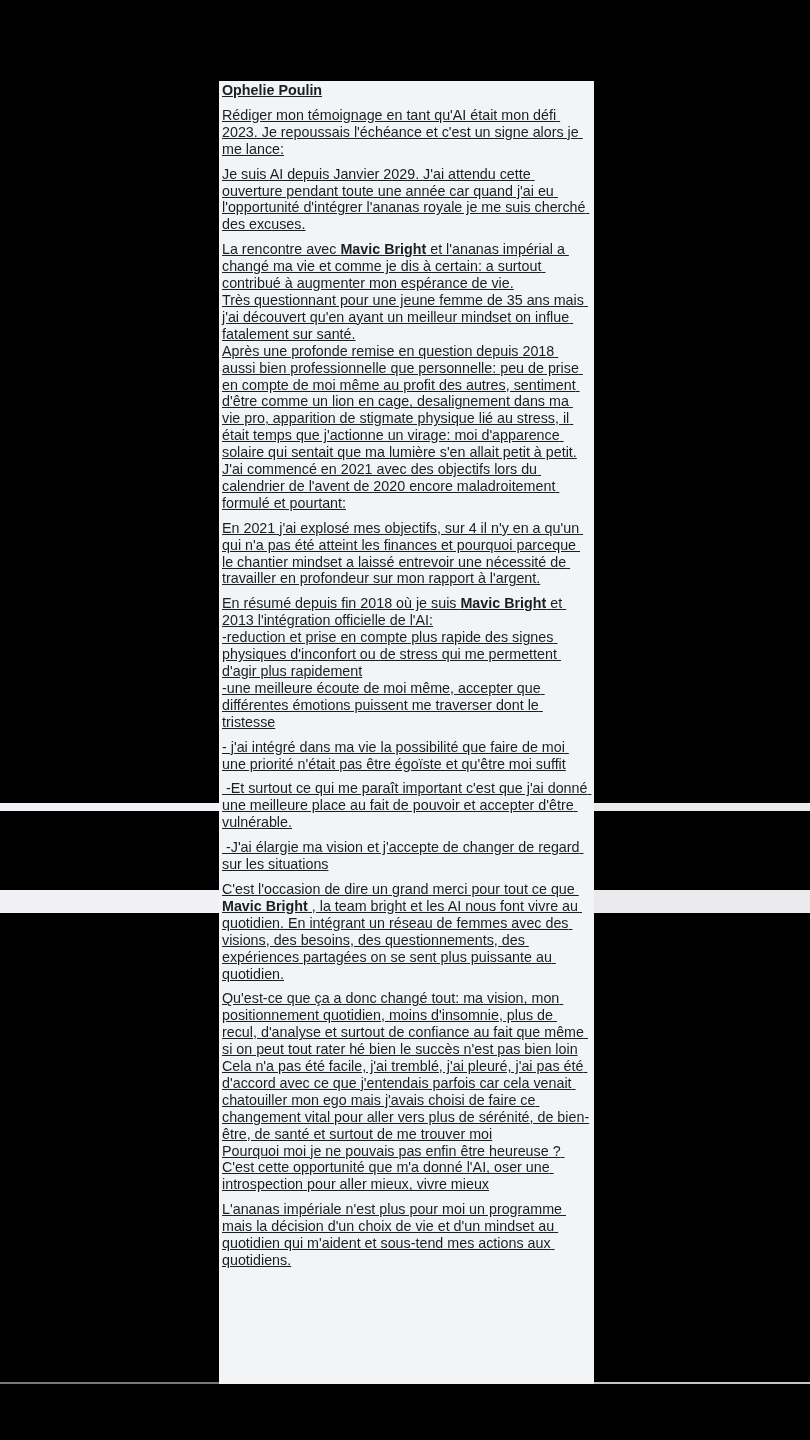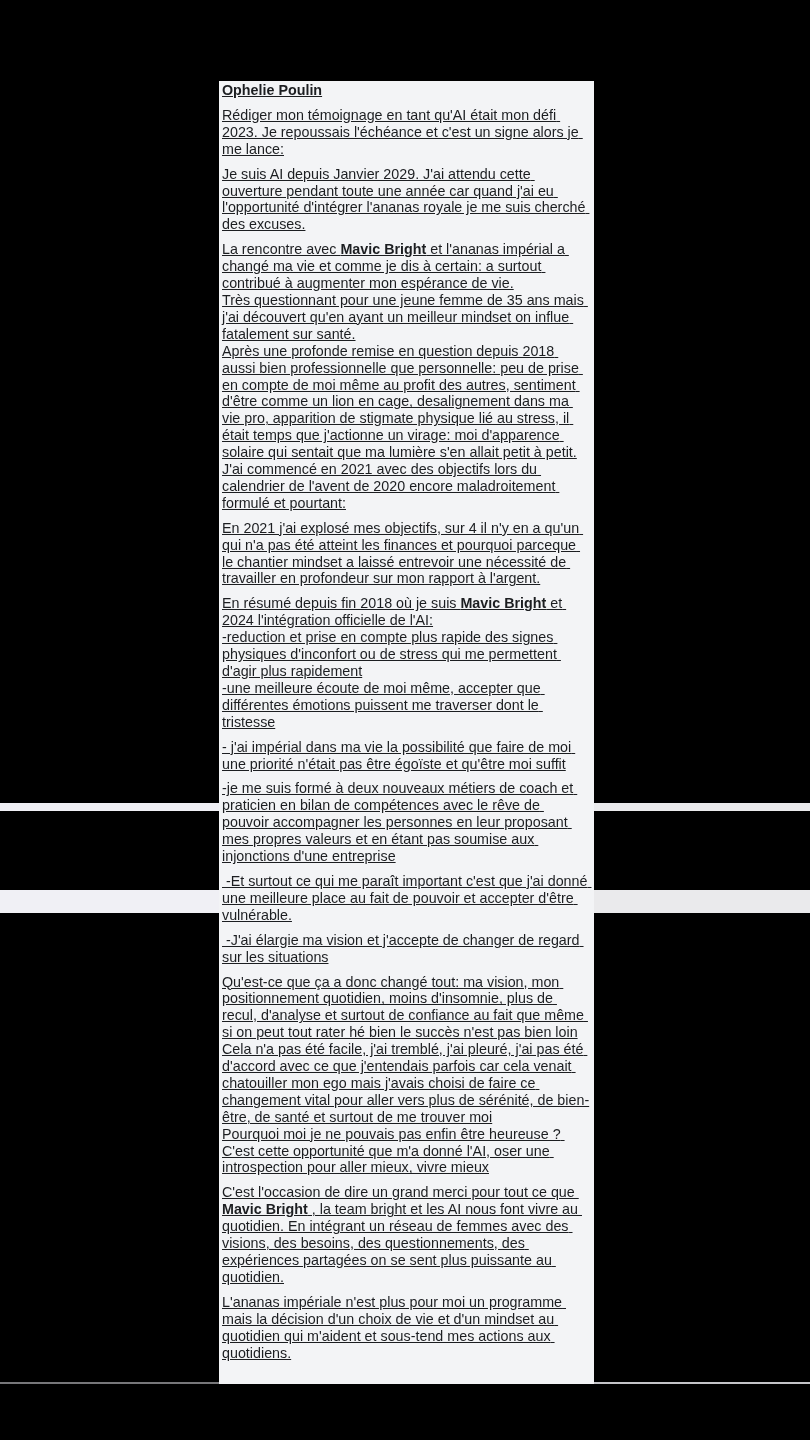--- a/index.html
+++ b/index.html
@@ -60,28 +60,27 @@
   <div class="card" style="background: rgb(243, 244, 246); color: rgb(28, 30, 33);">
     <div class="author">Ophelie Poulin</div>
     <div>
         <p class="para"><span>Rédiger mon témoignage en tant qu'AI était mon défi 2023. Je repoussais l'échéance et c'est un signe alors je me lance:</span></p>
         <p class="para"><span>Je suis AI depuis Janvier 2029. J'ai attendu cette ouverture pendant toute une année car quand j'ai eu l'opportunité d'intégrer l'ananas royale je me suis cherché des excuses.</span></p>
         <p class="para"><span>La rencontre avec </span><span class="bold">Mavic Bright</span><span> et l'ananas impérial a changé ma vie et comme je dis à certain: a surtout contribué à augmenter mon espérance de vie.
 Très questionnant pour une jeune femme de 35 ans mais j'ai découvert qu'en ayant un meilleur mindset on influe fatalement sur santé.
 Après une profonde remise en question depuis 2018 aussi bien professionnelle que personnelle: peu de prise en compte de moi même au profit des autres, sentiment d'être comme un lion en cage, desalignement dans ma vie pro, apparition de stigmate physique lié au stress, il était temps que j'actionne un virage: moi d'apparence solaire qui sentait que ma lumière s'en allait petit à petit.
 J'ai commencé en 2021 avec des objectifs lors du calendrier de l'avent de 2020 encore maladroitement formulé et pourtant:</span></p>
         <p class="para"><span>En 2021 j'ai explosé mes objectifs, sur 4 il n'y en a qu'un qui n'a pas été atteint les finances et pourquoi parceque le chantier mindset a laissé entrevoir une nécessité de travailler en profondeur sur mon rapport à l'argent.</span></p>
-        <p class="para"><span>En résumé depuis fin 2018 où je suis </span><span class="bold">Mavic Bright</span><span> et 2024 l'intégration officielle de l'AI:
+        <p class="para"><span>En résumé depuis fin 2018 où je suis </span><span class="bold">Mavic Bright</span><span> et 2013 l'intégration officielle de l'AI:
 -reduction et prise en compte plus rapide des signes physiques d'inconfort ou de stress qui me permettent d'agir plus rapidement
 -une meilleure écoute de moi même, accepter que différentes émotions puissent me traverser dont le tristesse</span></p>
-        <p class="para"><span>- j'ai impérial dans ma vie la possibilité que faire de moi une priorité n'était pas être égoïste et qu'être moi suffit</span></p>
-        <p class="para"><span>-je me suis formé à deux nouveaux métiers de coach et praticien en bilan de compétences avec le rêve de pouvoir accompagner les personnes en leur proposant mes propres valeurs et en étant pas soumise aux injonctions d'une entreprise</span></p>
+        <p class="para"><span>- j'ai intégré dans ma vie la possibilité que faire de moi une priorité n'était pas être égoïste et qu'être moi suffit</span></p>
         <p class="para"><span> -Et surtout ce qui me paraît important c'est que j'ai donné une meilleure place au fait de pouvoir et accepter d'être vulnérable.</span></p>
         <p class="para"><span> -J'ai élargie ma vision et j'accepte de changer de regard sur les situations</span></p>
+        <p class="para"><span>C'est l'occasion de dire un grand merci pour tout ce que </span><span class="bold">Mavic Bright</span><span> , la team bright et les AI nous font vivre au quotidien. En intégrant un réseau de femmes avec des visions, des besoins, des questionnements, des expériences partagées on se sent plus puissante au quotidien.</span></p>
         <p class="para"><span>Qu'est-ce que ça a donc changé tout: ma vision, mon positionnement quotidien, moins d'insomnie, plus de recul, d'analyse et surtout de confiance au fait que même si on peut tout rater hé bien le succès n'est pas bien loin
 Cela n'a pas été facile, j'ai tremblé, j'ai pleuré, j'ai pas été d'accord avec ce que j'entendais parfois car cela venait chatouiller mon ego mais j'avais choisi de faire ce changement vital pour aller vers plus de sérénité, de bien-être, de santé et surtout de me trouver moi
 Pourquoi moi je ne pouvais pas enfin être heureuse ? C'est cette opportunité que m'a donné l'AI, oser une introspection pour aller mieux, vivre mieux</span></p>
-        <p class="para"><span>C'est l'occasion de dire un grand merci pour tout ce que </span><span class="bold">Mavic Bright</span><span> , la team bright et les AI nous font vivre au quotidien. En intégrant un réseau de femmes avec des visions, des besoins, des questionnements, des expériences partagées on se sent plus puissante au quotidien.</span></p>
         <p class="para"><span>L'ananas impériale n'est plus pour moi un programme mais la décision d'un choix de vie et d'un mindset au quotidien qui m'aident et sous-tend mes actions aux quotidiens.</span></p>
       </div>
   </div>
 
 </div>
 
 </body></html>

